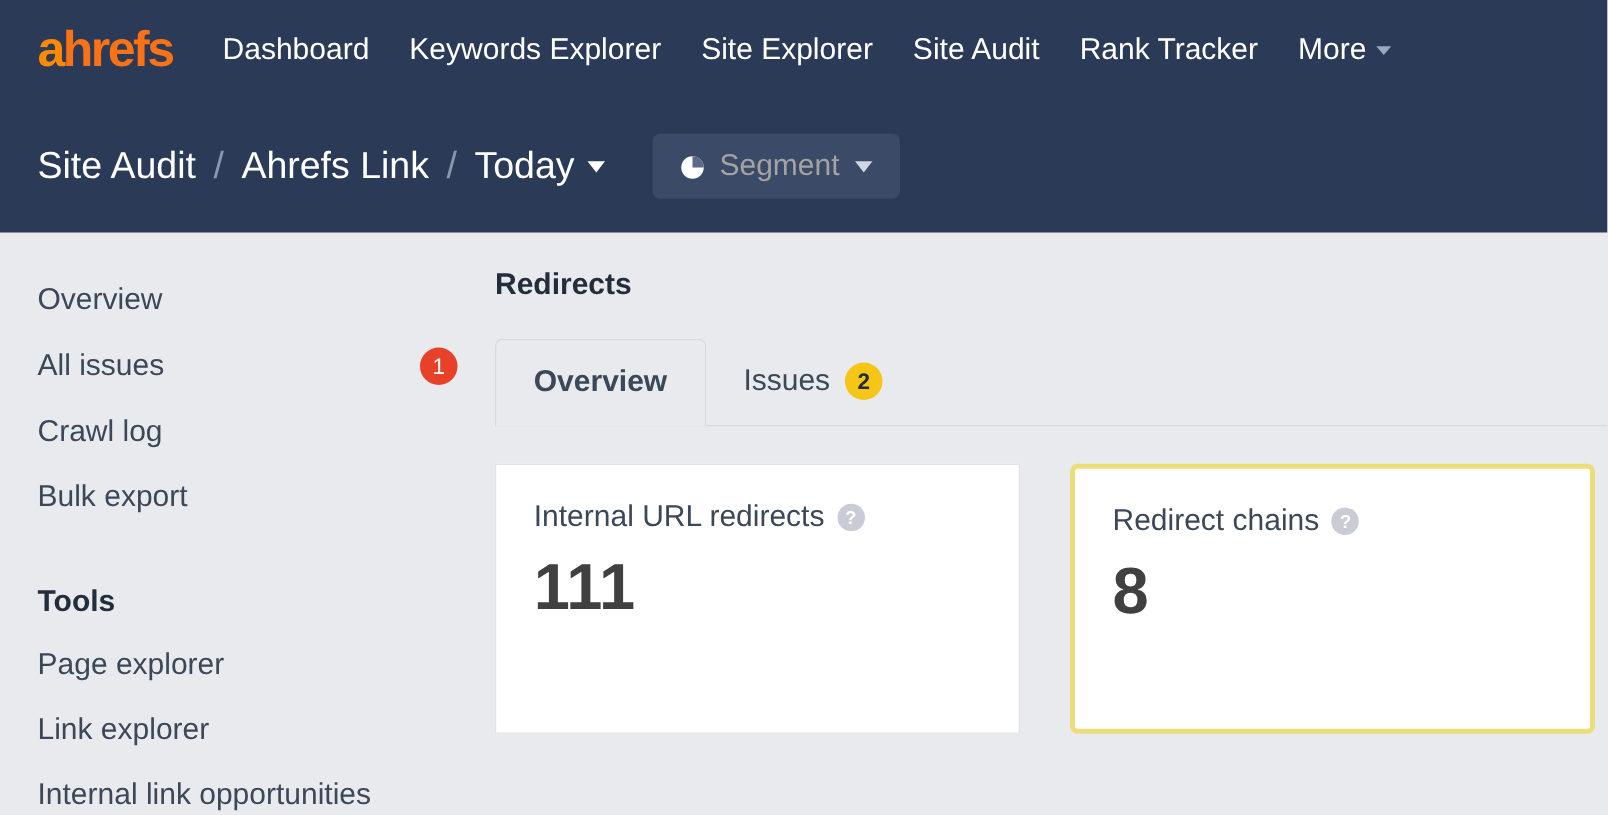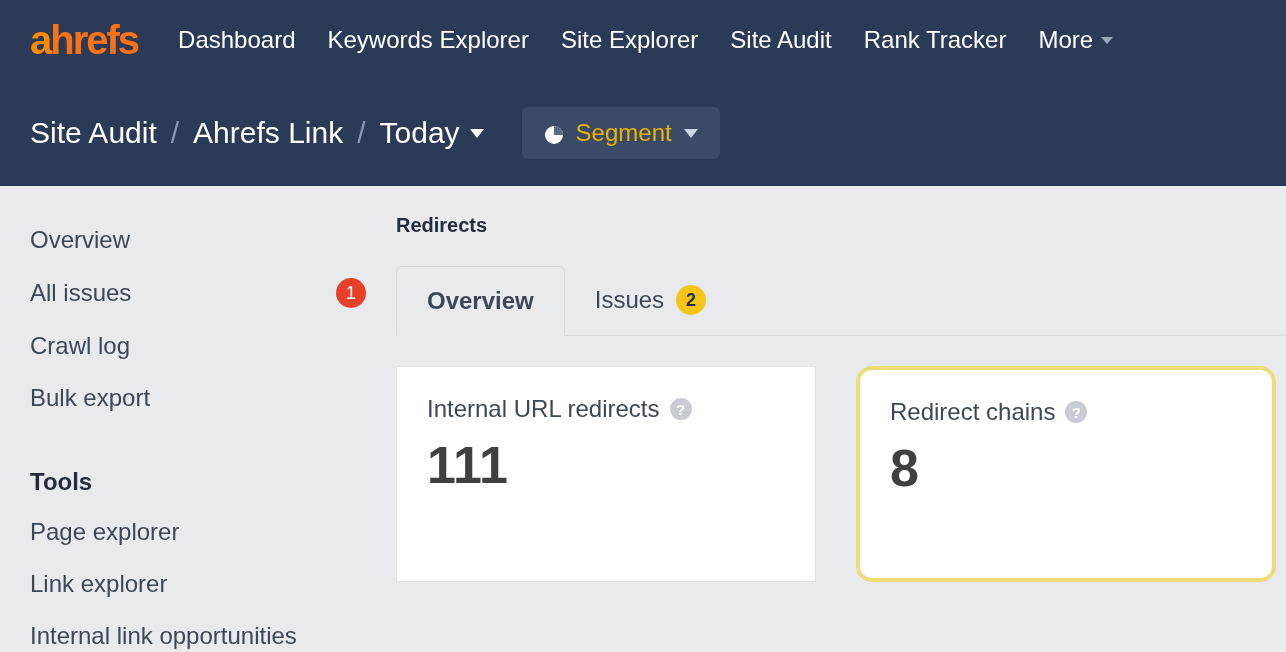--- a/index.html
+++ b/index.html
@@ -80,21 +80,21 @@
     }
     .chev-white {
       width: 0; height: 0;
       border-left: 7px solid transparent;
       border-right: 7px solid transparent;
       border-top: 9px solid #ffffff;
       display: inline-block;
     }
     .segment-btn {
       background: #3a4a67;
-      color: #eab308;
+      color: #a3a3a3;
       font-size: 24px;
       padding: 12px 22px;
       border-radius: 6px;
       display: flex;
       align-items: center;
       gap: 12px;
       cursor: pointer;
       margin-left: 20px;
     }
     .pie-icon {
@@ -134,21 +134,21 @@
       width: 30px; height: 30px;
       border-radius: 50%;
       display: flex; align-items: center; justify-content: center;
     }
 
     .main {
       flex: 1;
       padding: 28px 0 0 0;
     }
     .page-title {
-      font-size: 20px;
+      font-size: 24px;
       font-weight: 700;
       color: #242d3c;
       margin-bottom: 28px;
     }
 
     .tabs {
       display: flex;
       align-items: flex-end;
       border-bottom: 1px solid #d7d9de;
     }
@@ -187,21 +187,21 @@
     }
     .card {
       background: #ffffff;
       border: 1px solid #e1e3e8;
       width: 420px;
       height: 216px;
       padding: 28px 30px;
     }
     .card.highlight {
       border: 4px solid #eddc7a;
-      border-radius: 16px;
+      border-radius: 6px;
     }
     .card-title-row {
       display: flex;
       align-items: center;
       gap: 10px;
       color: #3c4858;
       font-size: 24px;
     }
     .help-icon {
       width: 22px; height: 22px;

